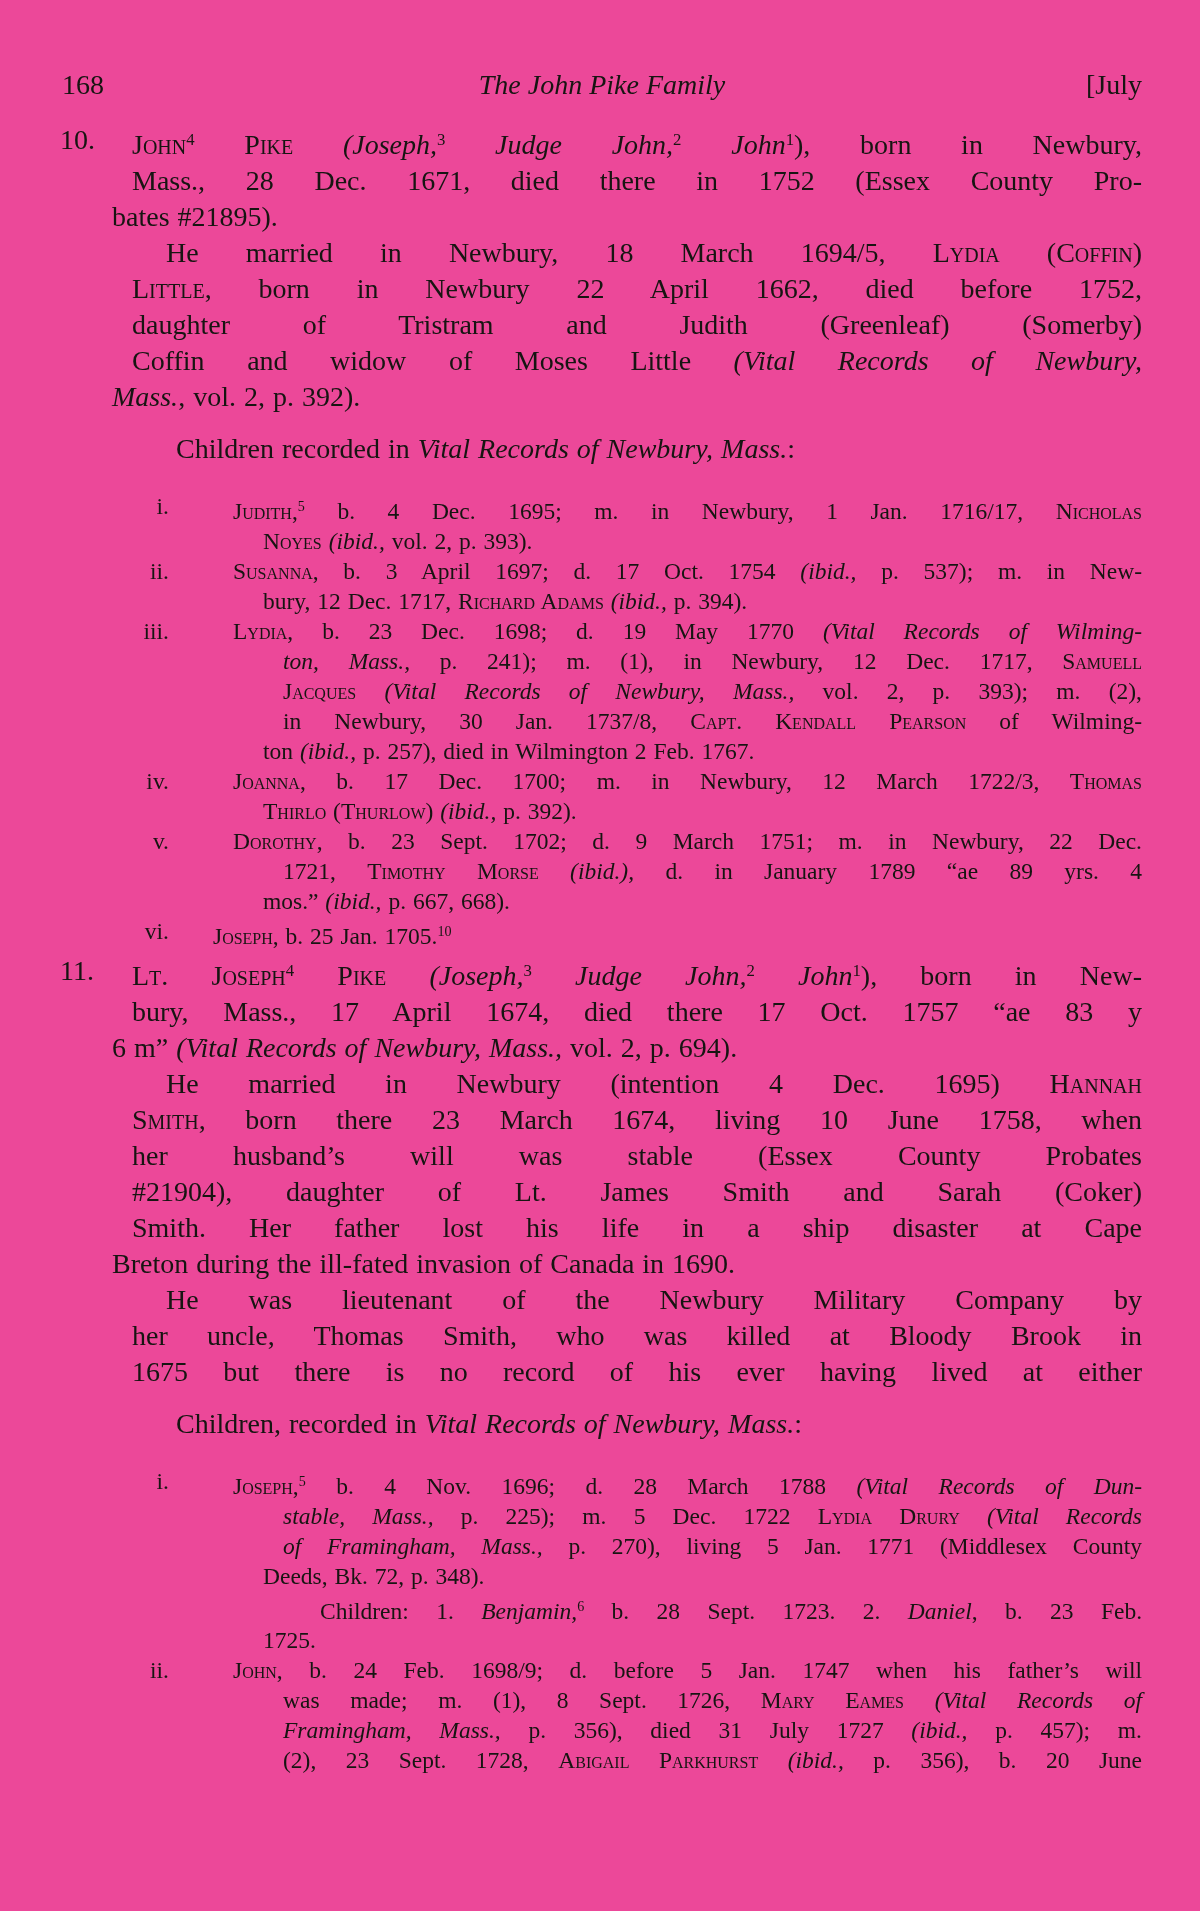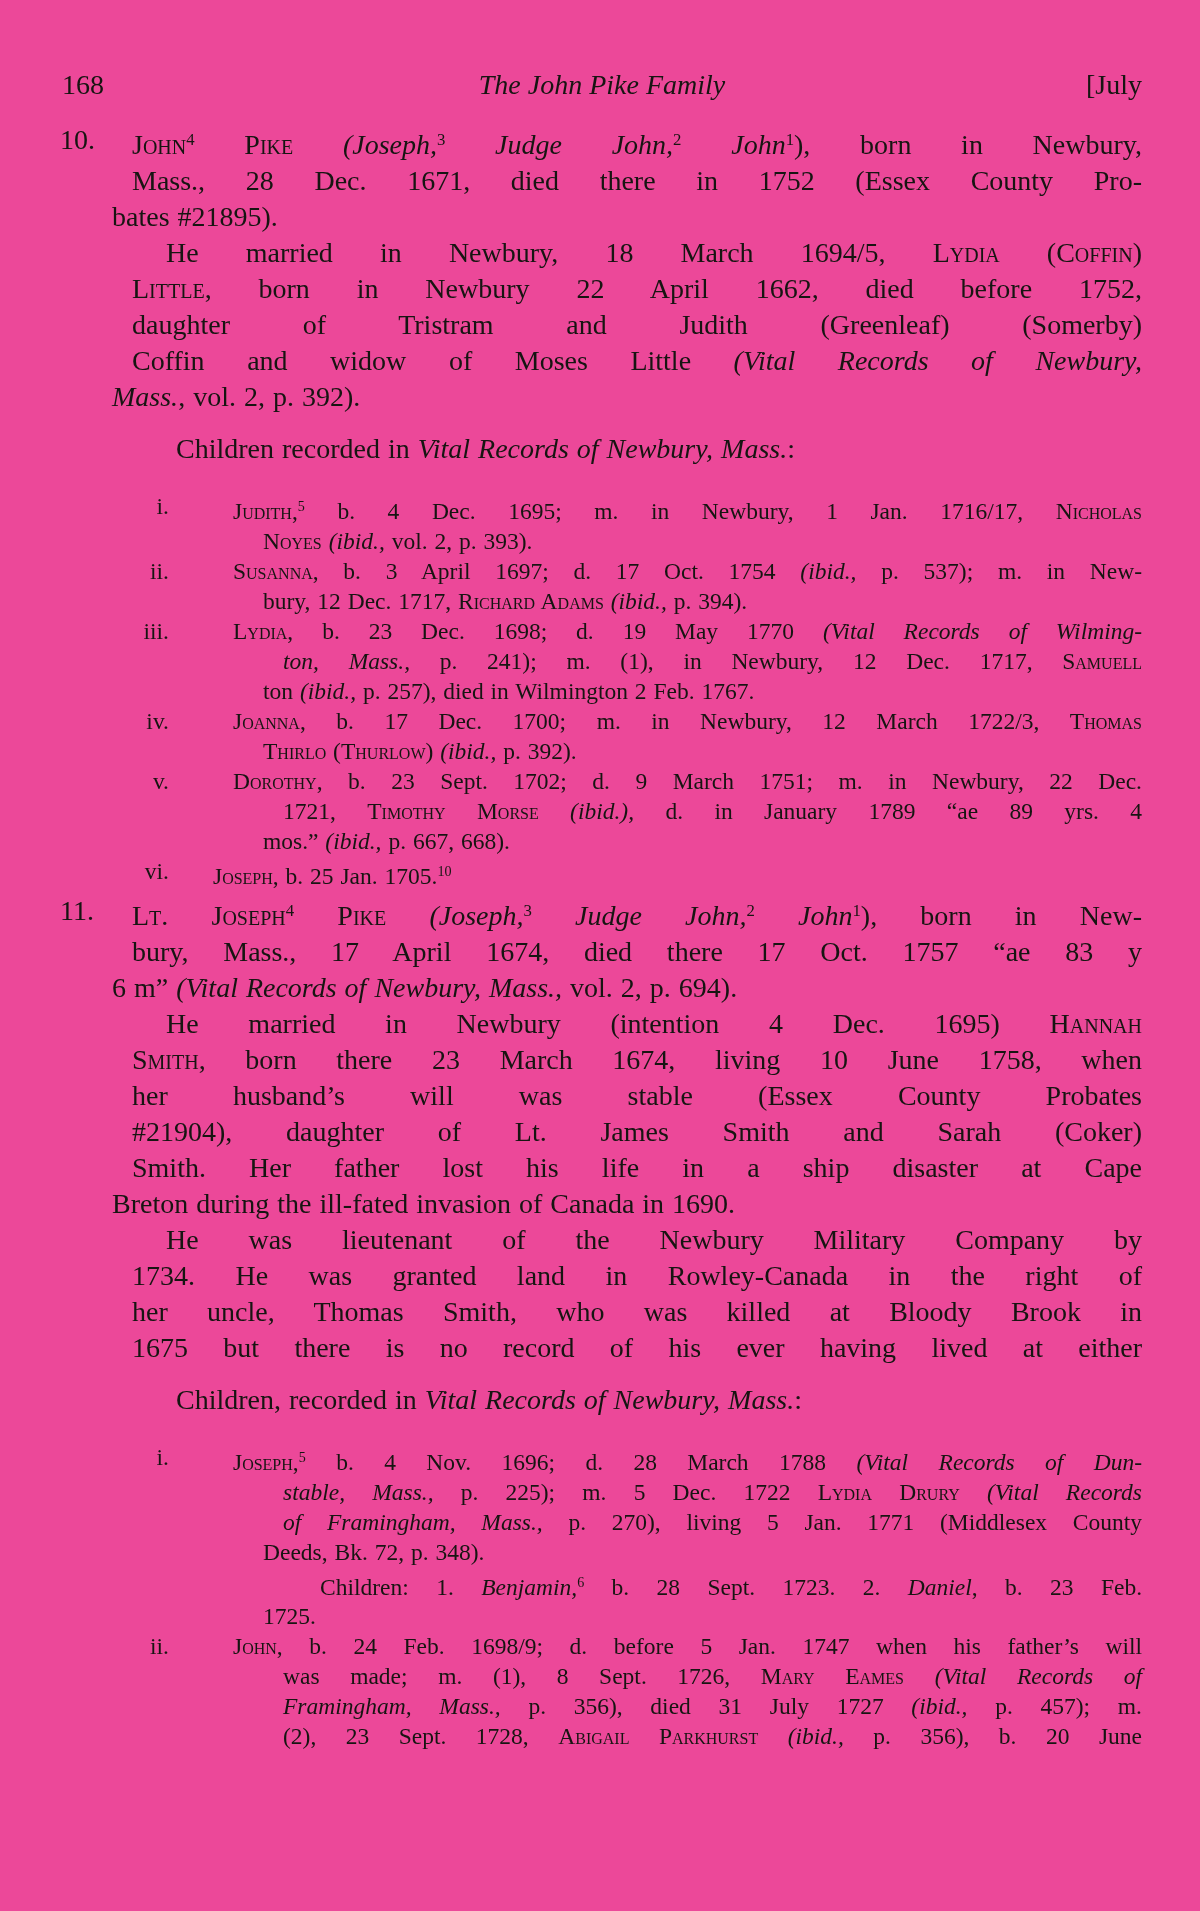--- a/index.html
+++ b/index.html
@@ -71,20 +71,22 @@
       </div>
       <div class="blk child">
         <span class="rno">ii.</span>
         <div class="line j"><span class="sc">Susanna</span><span>, b. 3 April 1697; d. 17 Oct. 1754 </span><span class="it">(ibid.,</span><span> p. 537); m. in New-</span></div>
         <div class="line last cind"><span>bury, 12 Dec. 1717, </span><span class="sc">Richard Adams </span><span class="it">(ibid.,</span><span> p. 394).</span></div>
       </div>
       <div class="blk child">
         <span class="rno">iii.</span>
         <div class="line j"><span class="sc">Lydia</span><span>, b. 23 Dec. 1698; d. 19 May 1770 </span><span class="it">(Vital Records of Wilming-</span></div>
         <div class="line j cind"><span class="it">ton, Mass.,</span><span> p. 241); m. (1), in Newbury, 12 Dec. 1717, </span><span class="sc">Samuell</span></div>
+        <div class="line j cind"><span class="sc">Jacques </span><span class="it">(Vital Records of Newbury, Mass.,</span><span> vol. 2, p. 393); m. (2),</span></div>
+        <div class="line j cind"><span>in Newbury, 30 Jan. 1737/8, </span><span class="sc">Capt. Kendall Pearson</span><span> of Wilming-</span></div>
         <div class="line last cind"><span>ton </span><span class="it">(ibid.,</span><span> p. 257), died in Wilmington 2 Feb. 1767.</span></div>
       </div>
       <div class="blk child">
         <span class="rno">iv.</span>
         <div class="line j"><span class="sc">Joanna</span><span>, b. 17 Dec. 1700; m. in Newbury, 12 March 1722/3, </span><span class="sc">Thomas</span></div>
         <div class="line last cind"><span class="sc">Thirlo (Thurlow) </span><span class="it">(ibid.,</span><span> p. 392).</span></div>
       </div>
       <div class="blk child">
         <span class="rno">v.</span>
         <div class="line j"><span class="sc">Dorothy</span><span>, b. 23 Sept. 1702; d. 9 March 1751; m. in Newbury, 22 Dec.</span></div>
@@ -104,21 +106,20 @@
       <div class="blk para">
         <div class="line j find"><span>He married in Newbury (intention 4 Dec. 1695) </span><span class="sc">Hannah</span></div>
         <div class="line j"><span class="sc">Smith</span><span>, born there 23 March 1674, living 10 June 1758, when</span></div>
         <div class="line j"><span>her husband’s will was stable (Essex County Probates</span></div>
         <div class="line j"><span>#21904), daughter of Lt. James Smith and Sarah (Coker)</span></div>
         <div class="line j"><span>Smith. Her father lost his life in a ship disaster at Cape</span></div>
         <div class="line last"><span>Breton during the ill-fated invasion of Canada in 1690.</span></div>
       </div>
       <div class="blk para">
         <div class="line j find"><span>He was lieutenant of the Newbury Military Company by</span></div>
-        <div class="line j"><span>1734. He was granted land in Rowley-Canada in the right of</span></div>
         <div class="line j"><span>her uncle, Thomas Smith, who was killed at Bloody Brook in</span></div>
         <div class="line j"><span>1675 but there is no record of his ever having lived at either</span></div>
       </div>
       <div class="blk children-heading">
         <div class="line last"><span>Children, recorded in </span><span class="it">Vital Records of Newbury, Mass.</span><span>:</span></div>
       </div>
       <div class="blk child">
         <span class="rno">i.</span>
         <div class="line j"><span class="sc">Joseph,</span><span class="sup">5</span><span> b. 4 Nov. 1696; d. 28 March 1788 </span><span class="it">(Vital Records of Dun-</span></div>
         <div class="line j cind"><span class="it">stable, Mass.,</span><span> p. 225); m. 5 Dec. 1722 </span><span class="sc">Lydia Drury </span><span class="it">(Vital Records</span></div>

